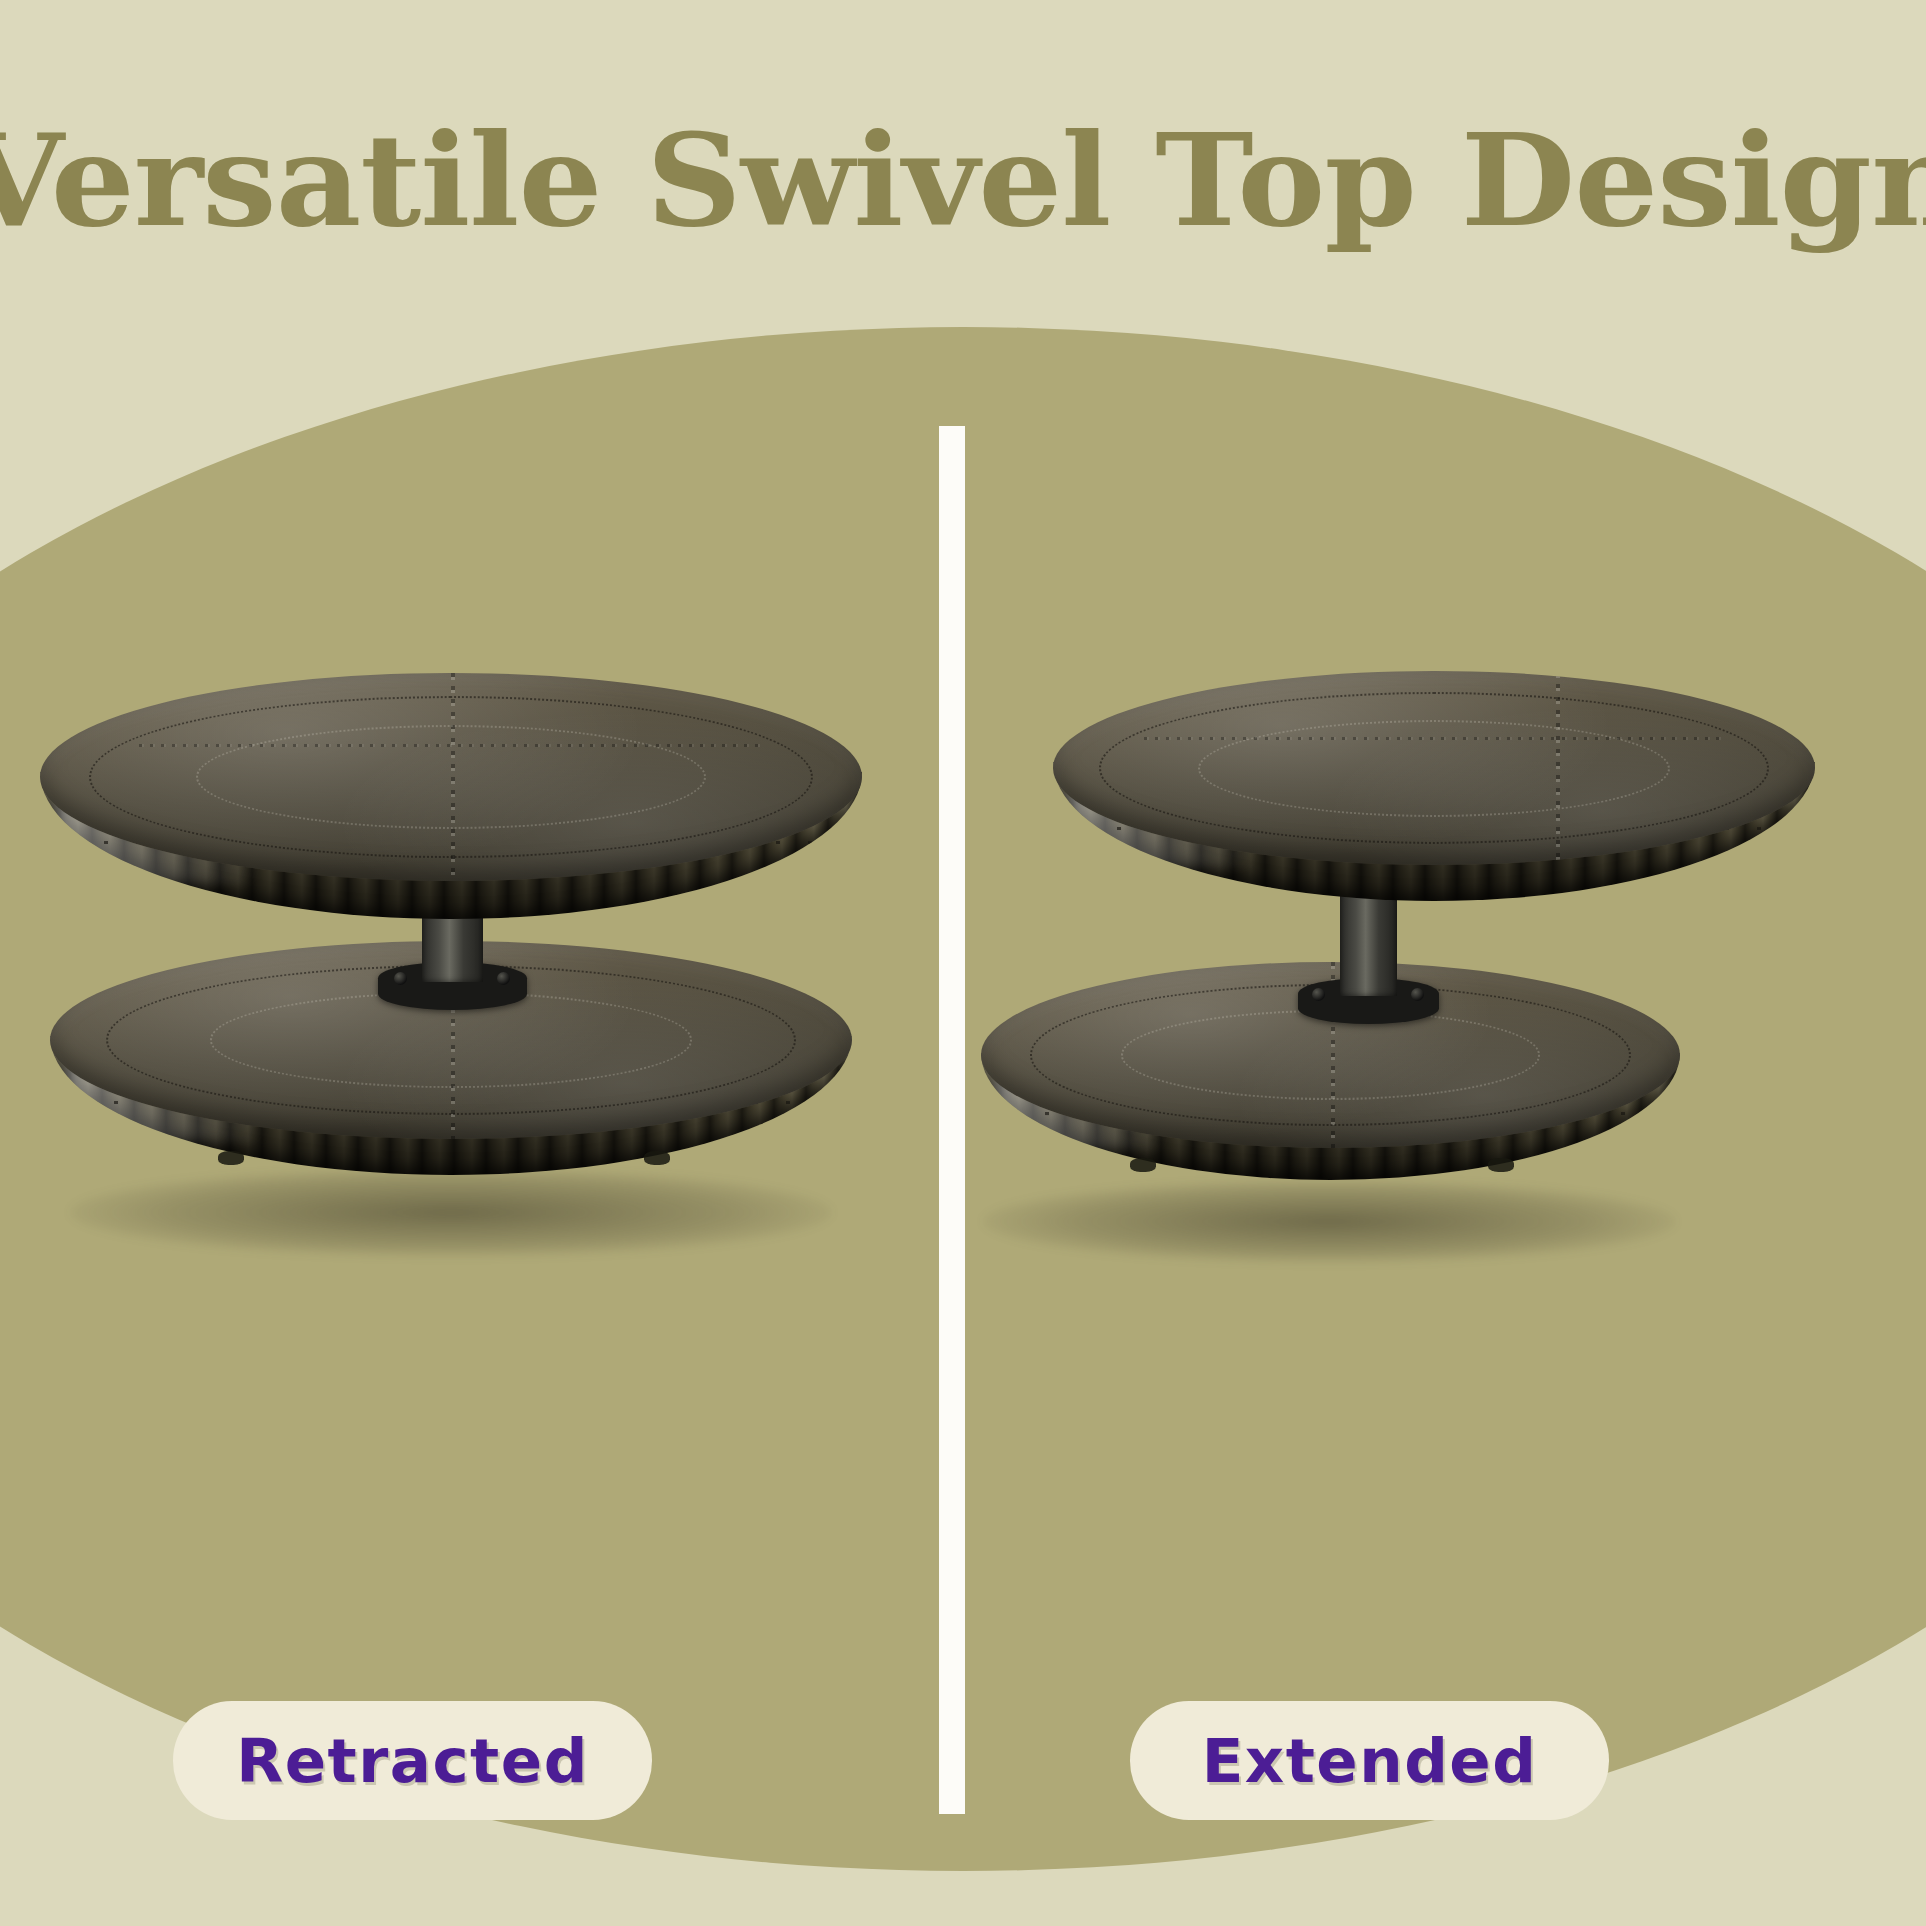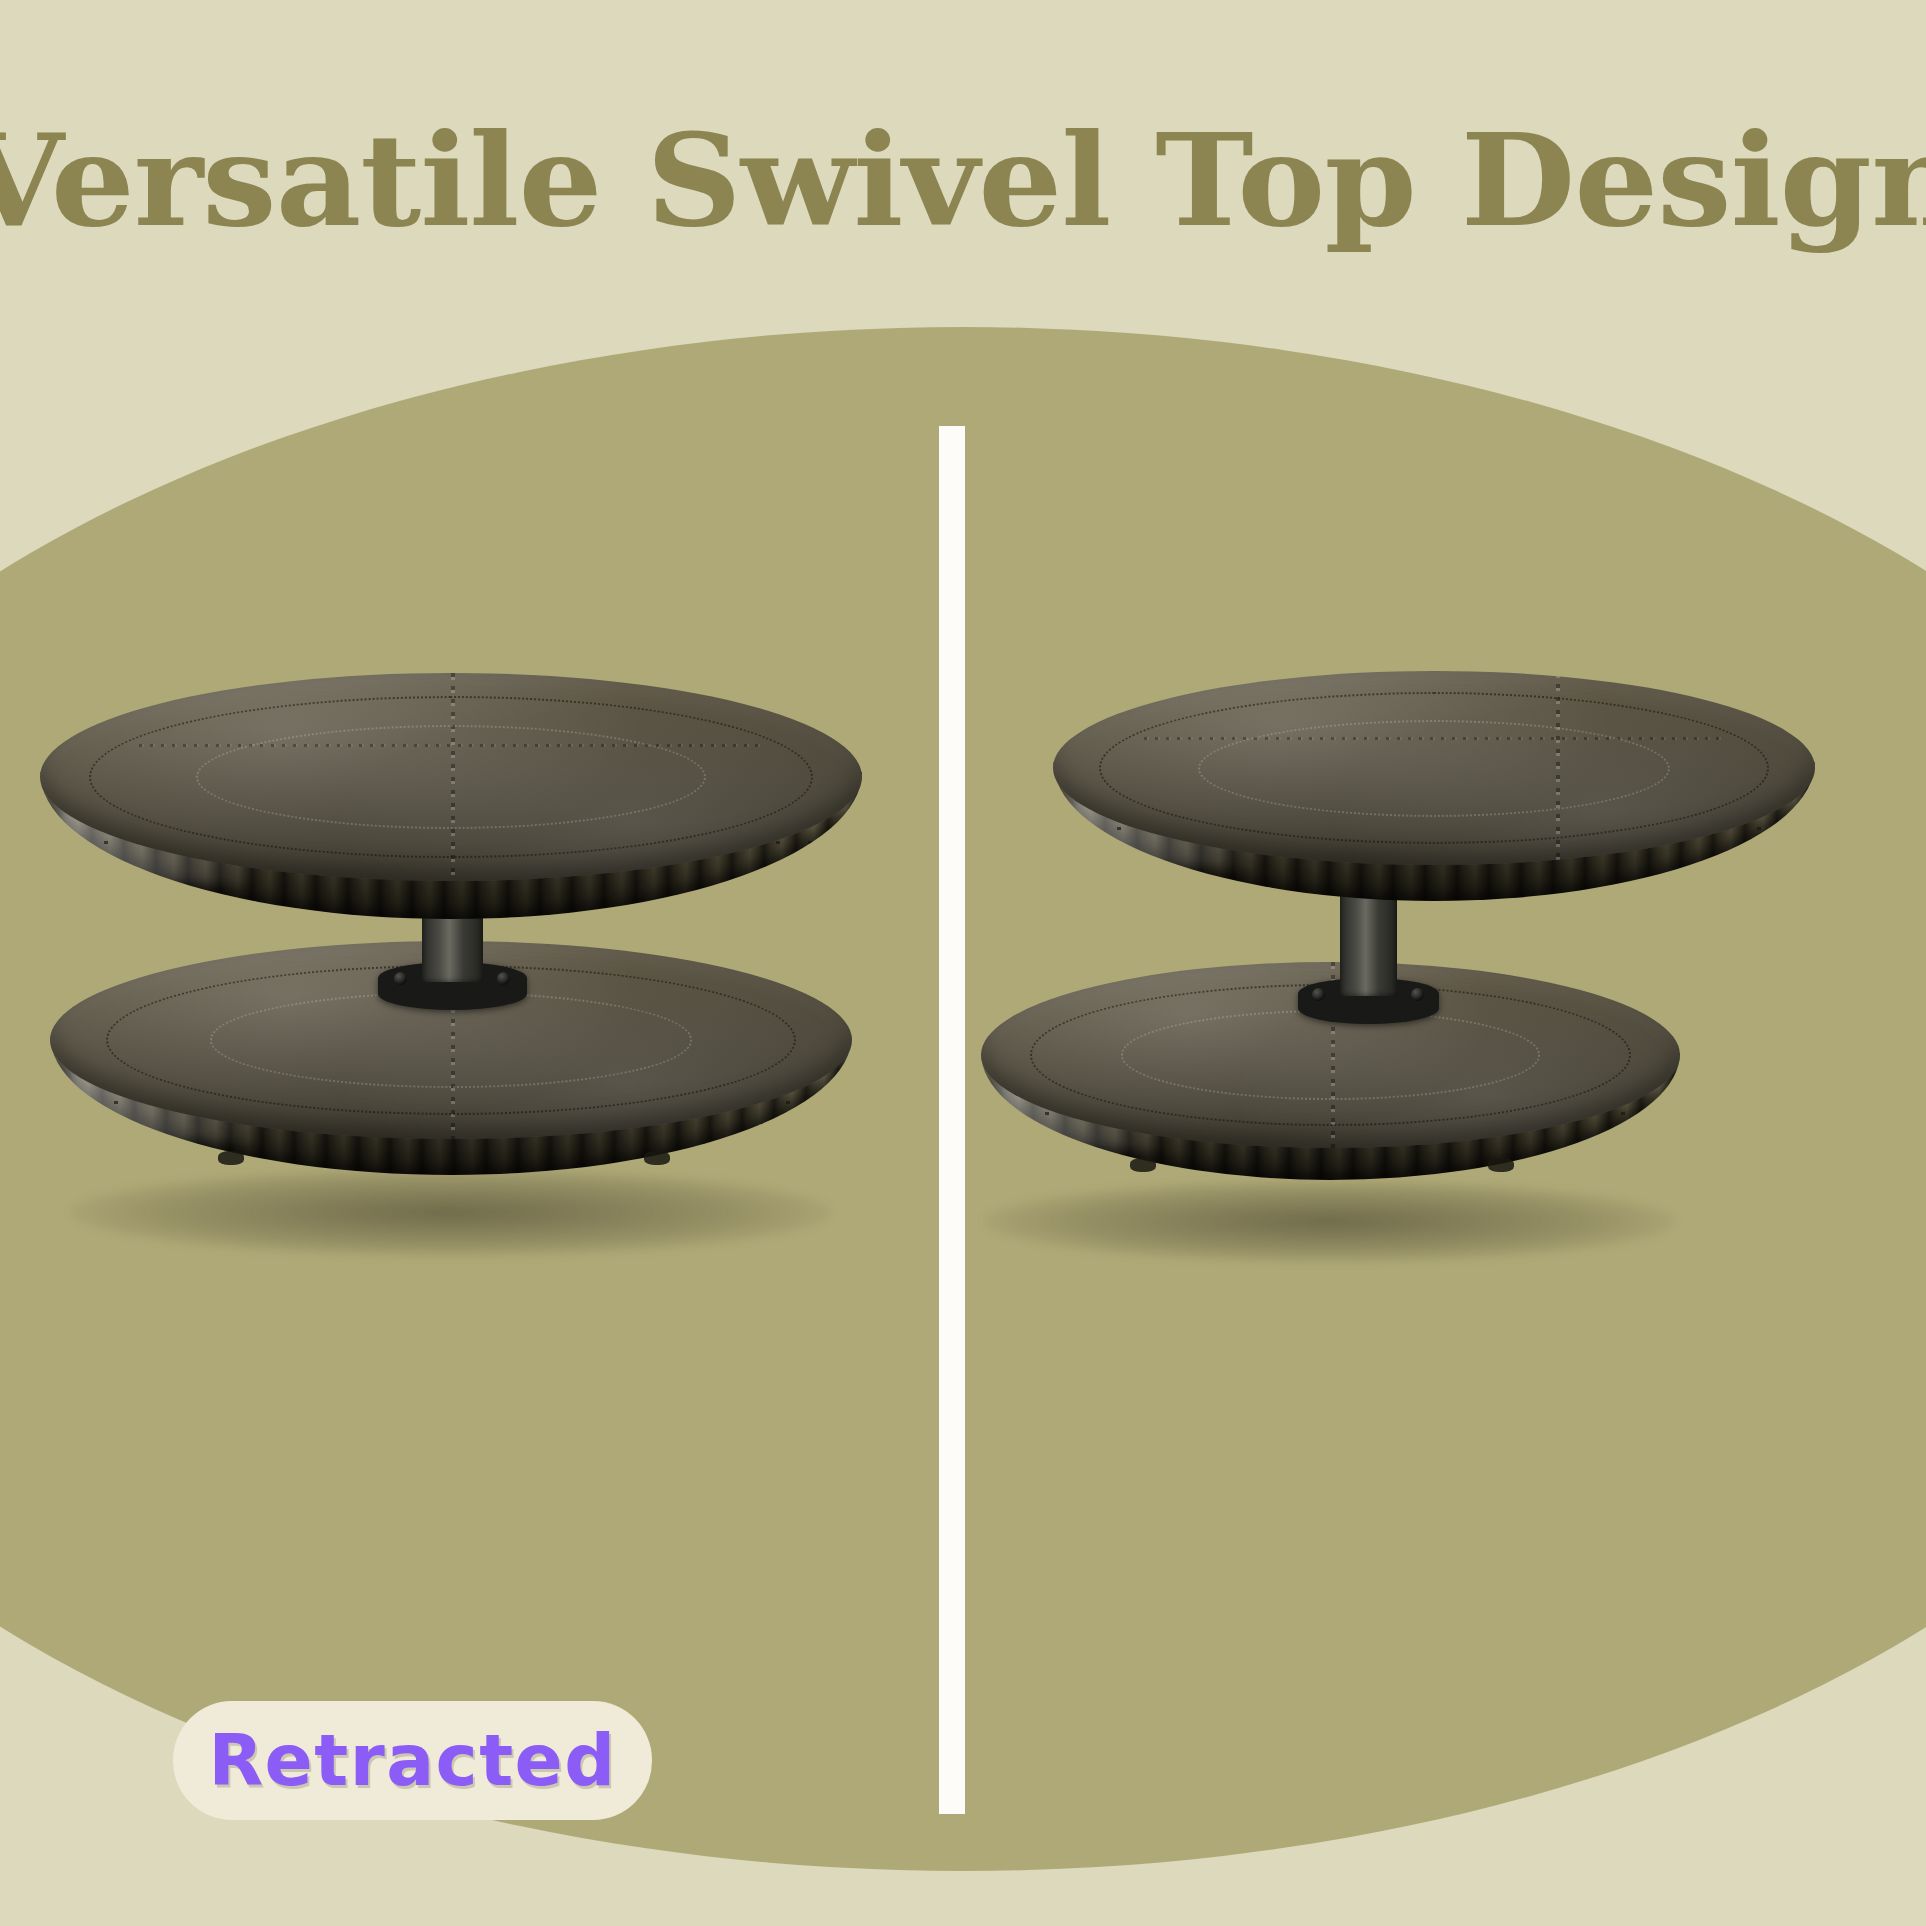--- a/index.html
+++ b/index.html
@@ -184,23 +184,23 @@
     background:#F0EBD8;
     border-radius:59px;
     display:flex; align-items:center; justify-content:center;
   }
   .pill.left { left:173px;  top:1275px; width:479px; }
   .pill.right{ left:1131px; top:1275px; width:479px; }
 
   .pill-label{
     font-family:"DejaVu Sans", sans-serif;
     font-weight:700;
-    font-size:71px;
+    font-size:61px;
     letter-spacing:1.5px;
-    color:#8b5cf6;
+    color:#4c1d95;
     text-shadow:2px 3px 0 rgba(120,115,85,.30);
     white-space:nowrap;
   }
 </style>
 </head>
 <body>
 
 <div id="stage">
 
   <div class="title">Versatile Swivel Top Design</div>
@@ -298,16 +298,19 @@
         <div class="face">
           <div class="seam v" style="left:66%;"></div>
           <div class="rivet-ring" style="left:6%; top:11%; width:88%; height:78%;"></div>
           <div class="rivet-ring b" style="left:19%; top:25%; width:62%; height:50%;"></div>
           <div class="seam" style="left:12%; top:34%; width:76%; height:3px;"></div>
         </div>
       </div>
 
     </div>
 
+    <div class="pill right" style="left:166px;">
+      <span class="pill-label">Extended</span>
+    </div>
   </div>
 
 </div>
 
 
 </body></html>

